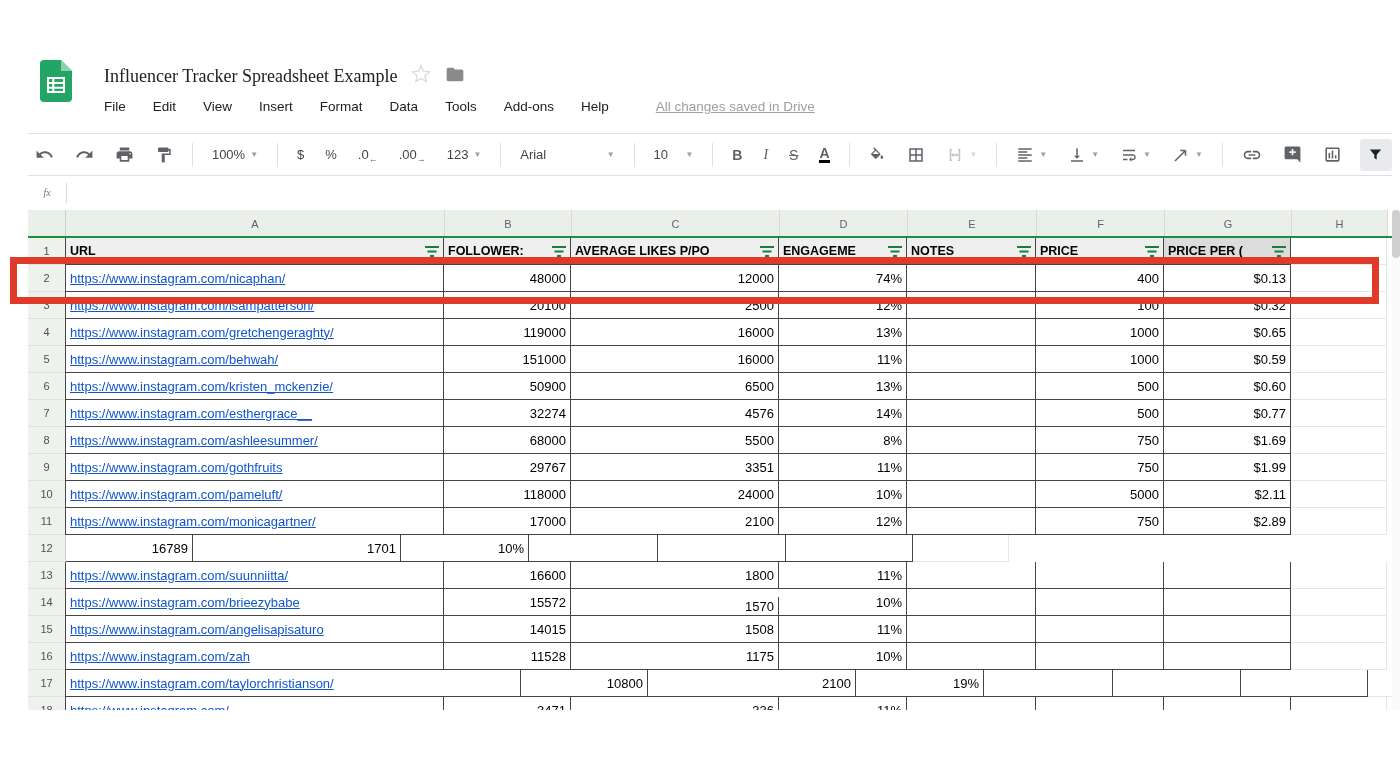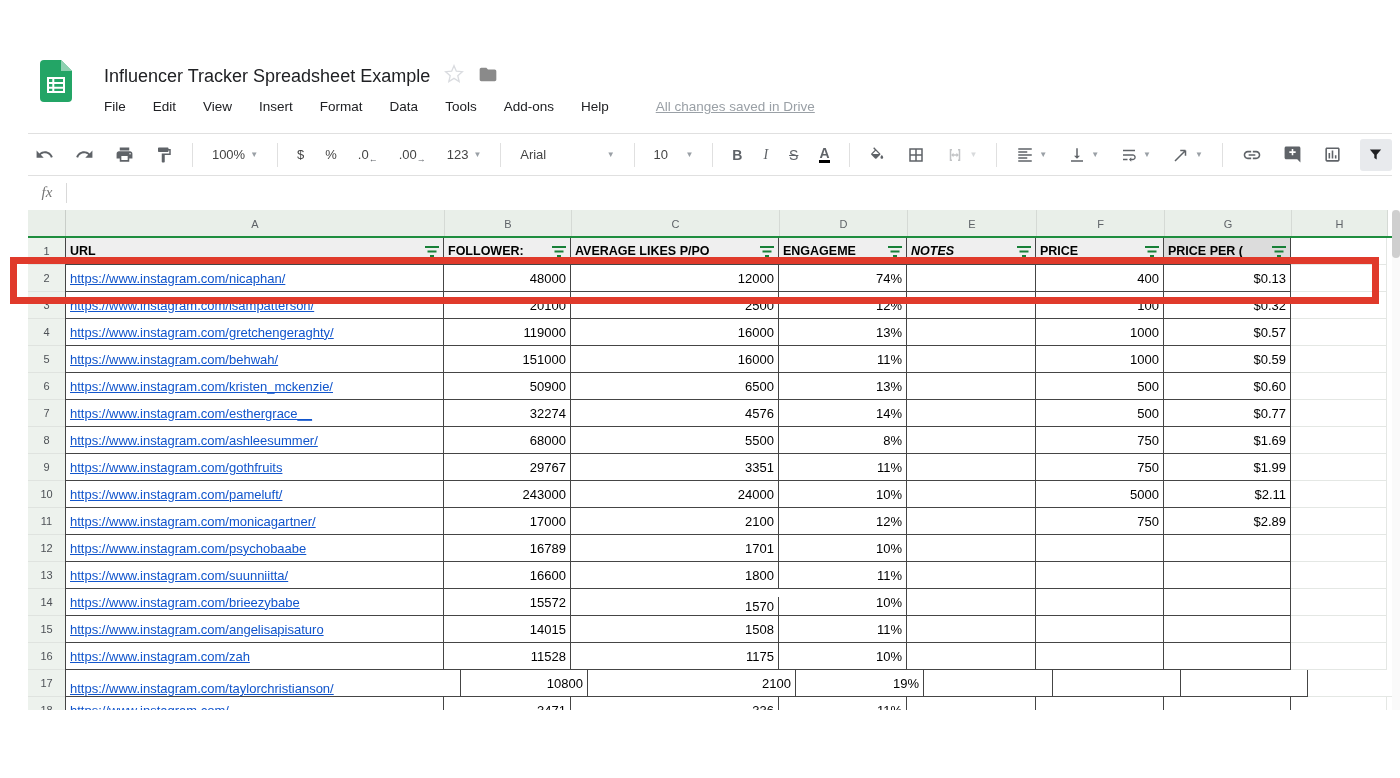--- a/index.html
+++ b/index.html
@@ -2,21 +2,21 @@
 <html><head>
 <meta charset="utf-8">
 <style>
   * { margin:0; padding:0; box-sizing:border-box; }
   html,body { width:1400px; height:778px; background:#fff; overflow:hidden;
               font-family:"Liberation Sans", sans-serif; }
   .abs { position:absolute; }
 
   
   #sheets-logo { left:40px; top:60px; }
-  #title-row { left:104px; top:64px; display:flex; align-items:center; gap:14px; }
+  #title-row { left:104px; top:64px; display:flex; align-items:center; gap:14px;font-family:Liberation Serif, serif; }
   #doc-title { font-size:18px; color:#202124; }
   #menu-row { left:104px; top:99px; display:flex; align-items:center; font-size:13.5px; color:#202124; }
   #menu-row .menu-item { margin-right:27px; cursor:default; }
   #saved-status { margin-left:20px; color:#9aa0a6; text-decoration:underline; font-size:13.5px; }
 
   
   #toolbar { left:28px; top:133px; width:1364px; height:43px;
              border-top:1px solid #e0e0e0; border-bottom:1px solid #e0e0e0;
              display:flex; align-items:center; color:#5f6368;gap:7px; }
   .tb-btn { display:flex; align-items:center; justify-content:center; height:30px;
@@ -26,21 +26,21 @@
   .tb-bold { font-weight:bold; font-size:14px; }
   .caret { font-size:8px; color:#9aa0a6; margin-left:5px; }
   .dec-arrow { font-size:9px; position:relative; top:4px; color:#5f6368; }
   #btn-text-color span.a { font-size:14px; font-weight:bold; border-bottom:3px solid #000; line-height:14px; }
   #btn-filter { background:#e8eaed; border-radius:3px; height:32px; width:34px; margin-left:4px; }
   .disabled { opacity:.38; }
   svg.tbi { display:block; }
 
   
   #formula-bar { left:28px; top:177px; width:1364px; height:31px; display:flex; align-items:center; }
-  #fx-label { font-family:"Liberation Serif", serif; font-style:italic; font-size:15px;
+  #fx-label { font-family:"Liberation Serif", serif; font-style:italic; font-size:10px;
               color:#757575; width:38px; text-align:center; }
   #formula-divider { width:1px; height:20px; background:#d9d9d9; }
   #formula-input { flex:1; height:100%; font-size:13px; border:none; outline:none; }
 
   
   #grid { left:28px; top:210px; width:1364px; height:500px; overflow:hidden; font-size:13px; }
   #col-strip { display:flex; height:28px; }
   .corner-box { background:#e9efe9; border-right:1px solid #c9cec9; border-bottom:1px solid #c9cec9; }
   .col-head { background:#e9efe9; color:#5f6368; font-size:11px; display:flex;
               align-items:center; justify-content:center;
@@ -277,21 +277,21 @@
             <path d="M0 0h14v2H0zM2.5 4.5h9v2h-9zM5 9h4v2H5z" fill="#188038"></path>
           </svg>
         </div>
         <div class="cell hdr" style="width: 128px;">
           <span style="overflow: hidden; white-space: nowrap;">ENGAGEME</span>
           <svg class="filter-ic" width="14" height="11" viewBox="0 0 14 11">
             <path d="M0 0h14v2H0zM2.5 4.5h9v2h-9zM5 9h4v2H5z" fill="#188038"></path>
           </svg>
         </div>
         <div class="cell hdr" style="width: 129px;">
-          <span style="overflow: hidden; white-space: nowrap; font-style: italic;">NOTES</span>
+          <span style="overflow: hidden; white-space: nowrap;">NOTES</span>
           <svg class="filter-ic" width="14" height="11" viewBox="0 0 14 11">
             <path d="M0 0h14v2H0zM2.5 4.5h9v2h-9zM5 9h4v2H5z" fill="#188038"></path>
           </svg>
         </div>
         <div class="cell hdr" style="width: 128px;">
           <span style="overflow: hidden; white-space: nowrap;">PRICE</span>
           <svg class="filter-ic" width="14" height="11" viewBox="0 0 14 11">
             <path d="M0 0h14v2H0zM2.5 4.5h9v2h-9zM5 9h4v2H5z" fill="#188038"></path>
           </svg>
         </div>
@@ -332,21 +332,21 @@
       <div class="row">
         <div class="gut">4</div>
         <div class="cell first url" style="width: 379px;">
           <a href="#">https://www.instagram.com/gretchengeraghty/</a>
         </div>
         <div class="cell num" style="width: 127px;">119000</div>
         <div class="cell num" style="width: 208px;">16000</div>
         <div class="cell num" style="width: 128px;">13%</div>
         <div class="cell" style="width: 129px;"></div>
         <div class="cell num" style="width: 128px;">1000</div>
-        <div class="cell num" style="width: 127px;">$0.57</div>
+        <div class="cell num" style="width: 127px;">$0.65</div>
         <div class="cell filler" style="width: 96px;"></div>
       </div>
       <div class="row">
         <div class="gut">5</div>
         <div class="cell first url" style="width: 379px;">
           <a href="#">https://www.instagram.com/behwah/</a>
         </div>
         <div class="cell num" style="width: 127px; text-align: center;">151000</div>
         <div class="cell num" style="width: 208px;">16000</div>
         <div class="cell num" style="width: 128px;">11%</div>
@@ -405,21 +405,21 @@
         <div class="cell" style="width: 129px;"></div>
         <div class="cell num" style="width: 128px;">750</div>
         <div class="cell num" style="width: 127px;">$1.99</div>
         <div class="cell filler" style="width: 96px;"></div>
       </div>
       <div class="row">
         <div class="gut">10</div>
         <div class="cell first url" style="width: 379px;">
           <a href="#">https://www.instagram.com/pameluft/</a>
         </div>
-        <div class="cell num" style="width: 127px;">243000</div>
+        <div class="cell num" style="width: 127px;">118000</div>
         <div class="cell num" style="width: 208px;">24000</div>
         <div class="cell num" style="width: 128px;">10%</div>
         <div class="cell" style="width: 129px;"></div>
         <div class="cell num" style="width: 128px;">5000</div>
         <div class="cell num" style="width: 127px;">$2.11</div>
         <div class="cell filler" style="width: 96px;"></div>
       </div>
       <div class="row">
         <div class="gut">11</div>
         <div class="cell first url" style="width: 379px;">
@@ -428,23 +428,20 @@
         <div class="cell num" style="width: 127px;">17000</div>
         <div class="cell num" style="width: 208px;">2100</div>
         <div class="cell num" style="width: 128px;">12%</div>
         <div class="cell" style="width: 129px;"></div>
         <div class="cell num" style="width: 128px;">750</div>
         <div class="cell num" style="width: 127px;">$2.89</div>
         <div class="cell filler" style="width: 96px;"></div>
       </div>
       <div class="row">
         <div class="gut">12</div>
-        <div class="cell first url" style="width: 379px;">
-          <a href="#">https://www.instagram.com/psychobaabe</a>
-        </div>
         <div class="cell num" style="width: 127px;">16789</div>
         <div class="cell num" style="width: 208px;">1701</div>
         <div class="cell num" style="width: 128px;">10%</div>
         <div class="cell" style="width: 129px;"></div>
         <div class="cell" style="width: 128px;"></div>
         <div class="cell" style="width: 127px;"></div>
         <div class="cell filler" style="width: 96px;"></div>
       </div>
       <div class="row">
         <div class="gut">13</div>
@@ -493,21 +490,21 @@
         <div class="cell num" style="width: 127px;">11528</div>
         <div class="cell num" style="width: 208px;">1175</div>
         <div class="cell num" style="width: 128px;">10%</div>
         <div class="cell" style="width: 129px;"></div>
         <div class="cell" style="width: 128px;"></div>
         <div class="cell" style="width: 127px;"></div>
         <div class="cell filler" style="width: 96px;"></div>
       </div>
       <div class="row">
         <div class="gut">17</div>
-        <div class="cell first url" style="width: 396px; align-items: flex-end;">
+        <div class="cell first url" style="width: 456px;">
           <a href="#">https://www.instagram.com/taylorchristianson/</a>
         </div>
         <div class="cell num" style="width: 127px;">10800</div>
         <div class="cell num" style="width: 208px;">2100</div>
         <div class="cell num" style="width: 128px;">19%</div>
         <div class="cell" style="width: 129px;"></div>
         <div class="cell" style="width: 128px;"></div>
         <div class="cell" style="width: 127px;"></div>
         <div class="cell filler" style="width: 96px;"></div>
       </div>

